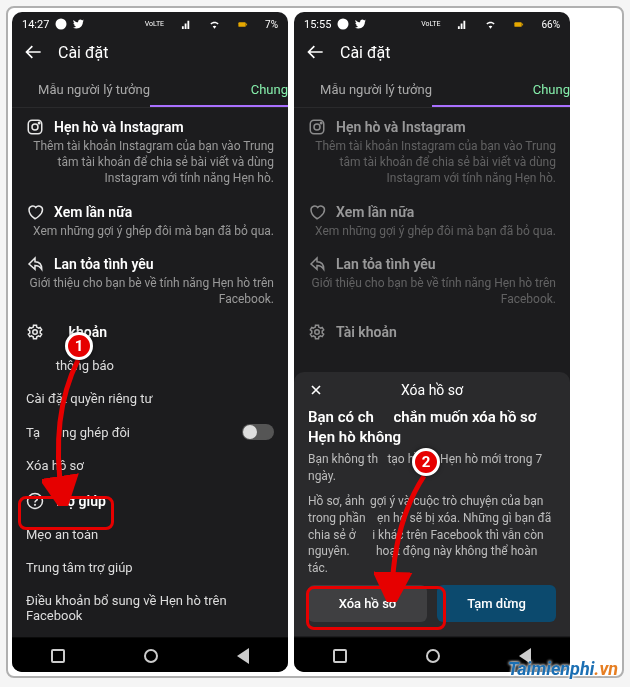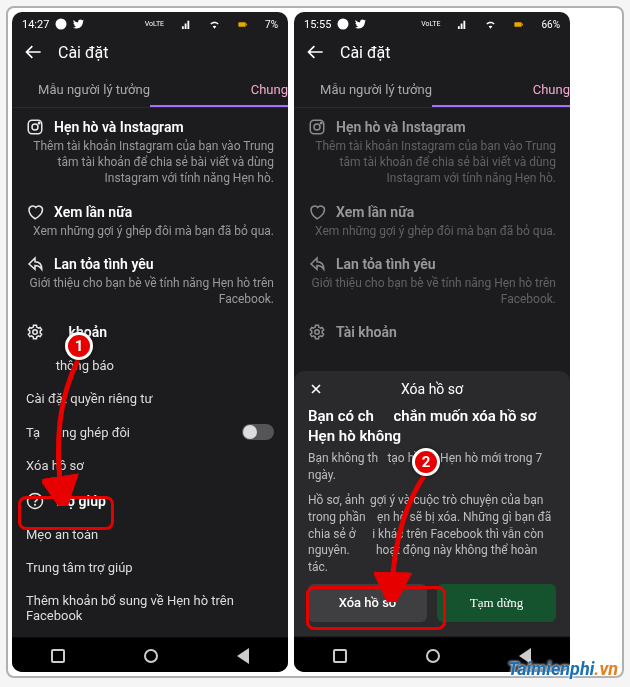--- a/index.html
+++ b/index.html
@@ -57,21 +57,21 @@
     border-bottom: 1px solid #2a2a2c;
   }
   .tab {
     flex: 1;
     text-align: right;
     padding: 10px 0 8px;
     font-size: 13px;
     color: #aaa;
   }
   .tab.active {
-    color: #f9a8d4;
+    color: #86efac;
     border-bottom: 2px solid #a970ff;
   }
   .content {
     flex: 1;
     overflow: hidden;
     padding: 0 0 0 0;
   }
   .section {
     padding: 10px 14px 6px;
     text-align: right;
@@ -127,21 +127,21 @@
   .modal-buttons { display: flex; gap: 10px; margin-top: 6px; }
   .btn {
     flex: 1;
     padding: 11px 0;
     text-align: center;
     border-radius: 6px;
     font-size: 13px;
     font-weight: 500;
   }
   .btn-secondary { background: #3f3f41; color: #fff; }
-  .btn-primary { background: #14532d; color: #fff; font-family: Liberation Serif, serif; }
+  .btn-primary { background: #0c4a6e; color: #fff; }
   
   .badge {
     position: absolute;
     width: 28px; height: 28px;
     background: #e60000;
     border: 3px solid #fff;
     border-radius: 50%;
     color: #fff;
     font-weight: 700;
     font-size: 15px;
@@ -286,21 +286,21 @@
           <span class="section-title">Trợ giúp</span>
         </div>
       </div>
       <div class="list-item">
         <span>Mẹo an toàn</span>
       </div>
       <div class="list-item">
         <span>Trung tâm trợ giúp</span>
       </div>
       <div class="list-item">
-        <span>Thêm khoản bổ sung về Hẹn hò trên Facebook</span>
+        <span>Điều khoản bổ sung về Hẹn hò trên Facebook</span>
       </div>
     </div>
 
     <div class="nav-bar">
       <div class="nav-square"></div>
       <div class="nav-circle"></div>
       <div class="nav-tri"></div>
     </div>
 
     <div class="badge" style="left:53px; top:320px;">

